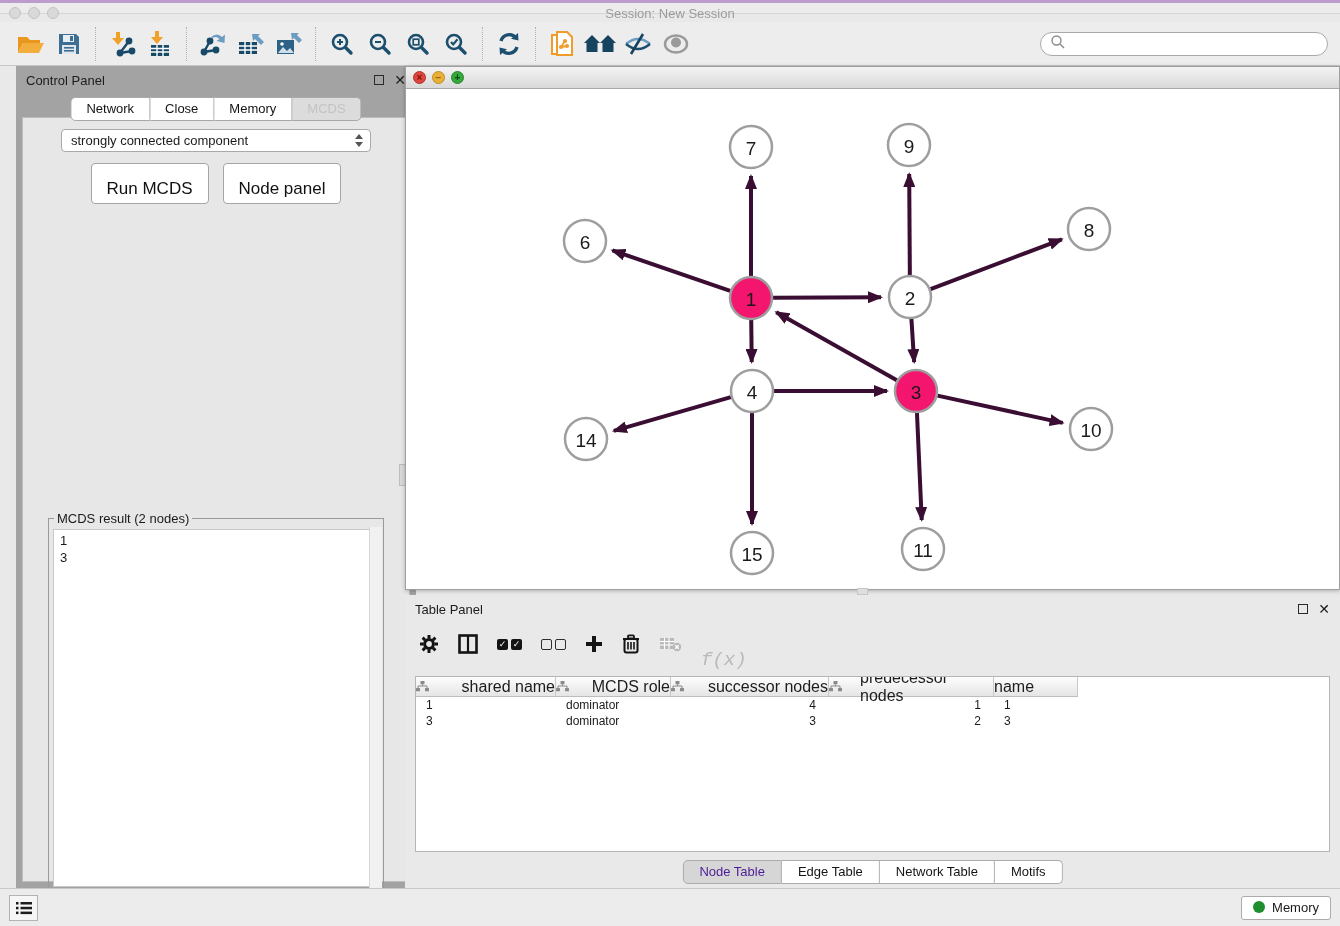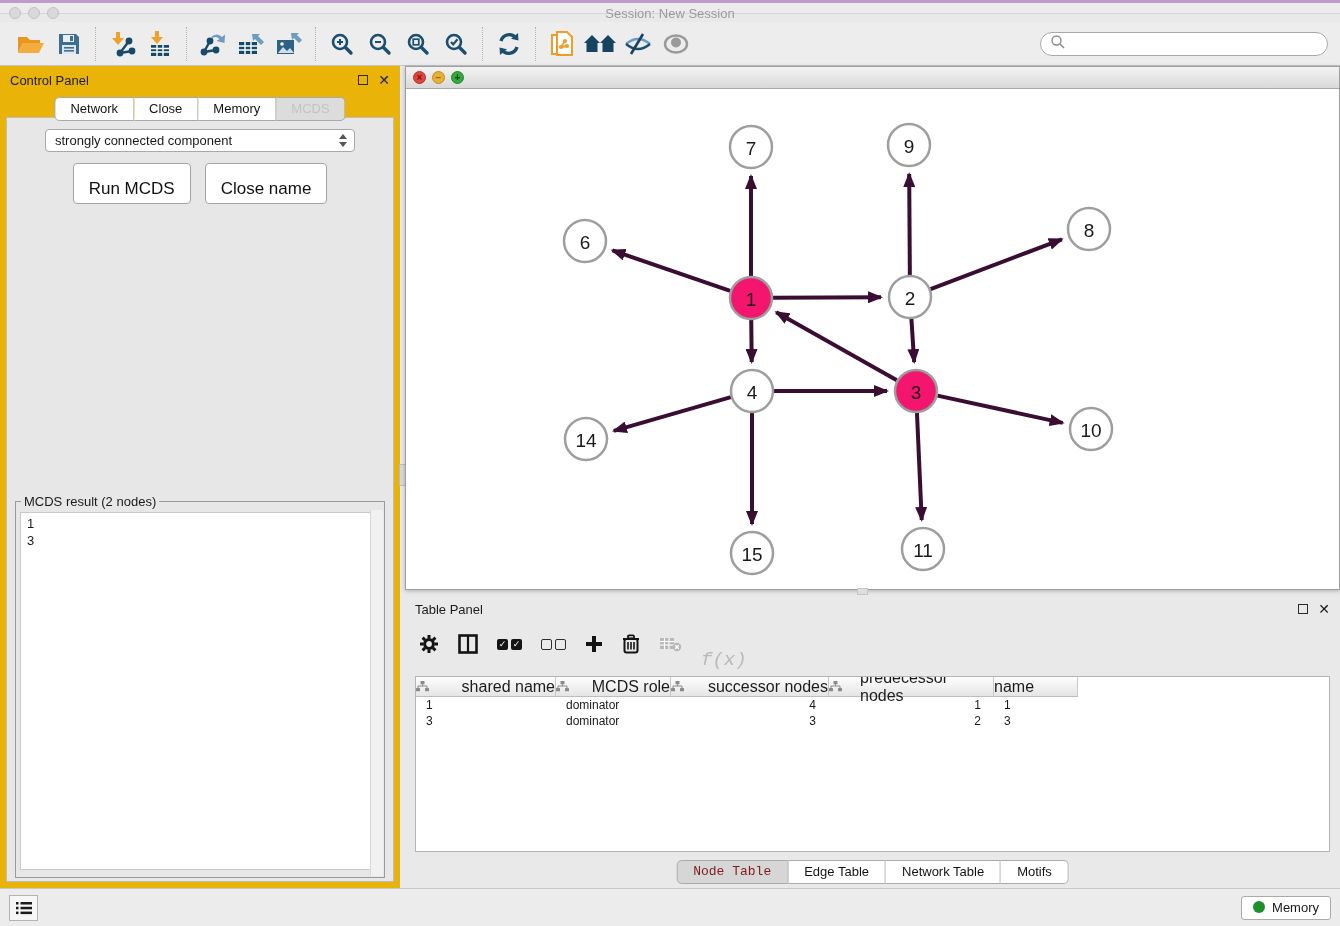--- a/index.html
+++ b/index.html
@@ -15,41 +15,41 @@
   .tl-group{position:absolute;left:9px;top:4px;display:flex;gap:7px;}
   .tl{width:12px;height:12px;border-radius:50%;background:#d9d9d9;border:1px solid #c3c3c3;}
   .win-title{position:absolute;left:0;right:0;top:3px;text-align:center;font-size:13px;color:#9b9b9b;}
   
   .toolbar{position:absolute;left:0;top:22px;width:1340px;height:44px;background:#ededed;border-bottom:1px solid #c6c6c6;display:flex;align-items:center;padding:0 12px;}
   .tool{width:38px;height:36px;display:flex;align-items:center;justify-content:center;flex:0 0 auto;}
   .tsep{width:1px;height:34px;border-left:1px dotted #b3b3b3;margin:0 7px;flex:0 0 auto;}
   .searchbox{margin-left:auto;width:288px;height:24px;background:#fff;border:1px solid #a9a9a9;border-radius:13px;display:flex;align-items:center;padding:0 9px;gap:5px;}
   .searchbox input{border:none;outline:none;flex:1;font-size:13px;background:transparent;font-family:inherit;}
   
-  .control-panel{position:absolute;left:0;top:66px;width:400px;height:822px;background:#eab308;}
+  .control-panel{position:absolute;left:16px;top:66px;width:400px;height:822px;background:#a3a3a3;}
   .panel-header{height:28px;display:flex;align-items:center;padding:0 10px;}
   .panel-title{font-size:13px;color:#1c1c1c;}
   .panel-header-icons{margin-left:auto;display:flex;align-items:center;gap:10px;}
   .float-icon{width:10px;height:10px;border:1.6px solid #2b2b2b;display:inline-block;}
   .close-icon{font-size:14px;font-weight:bold;color:#1b1b1b;line-height:10px;}
   .cp-tabs{position:absolute;top:31px;left:50%;transform:translateX(-50%);display:flex;z-index:2;}
   .cp-tab{padding:3px 15px 4px;font-size:13px;background:#fff;border:1px solid #a8a8a8;border-left:none;color:#141414;white-space:nowrap;}
   .cp-tab:first-child{border-left:1px solid #a8a8a8;border-radius:5px 0 0 5px;}
   .cp-tab:last-child{border-radius:0 5px 5px 0;}
   .cp-tab.active{background:#dcdcdc;color:#c3c3c3;}
   .cp-body{position:absolute;left:6px;right:6px;top:51px;height:765px;background:#e7e7e7;border:1px solid #bdbdbd;}
   .opt-label{margin-top:26px;text-align:center;font-size:13px;}
   .select{margin:11px auto 0;width:310px;height:23px;background:#fff;border:1px solid #a9a9a9;border-radius:4px;display:flex;align-items:center;padding:0 4px 0 9px;font-size:13px;}
   .updown{margin-left:auto;display:flex;flex-direction:column;gap:3px;padding-right:3px;}
   .updown i{display:block;width:0;height:0;border-left:4px solid transparent;border-right:4px solid transparent;}
   .updown .up{border-bottom:5px solid #555;}
   .updown .dn{border-top:5px solid #555;}
   .btn-row{display:flex;justify-content:center;gap:14px;margin-top:11px;}
   .btn{background:#fff;border:1px solid #a5a5a5;border-radius:4px;padding:15px 15px 4px;font-size:17px;color:#111;}
-  fieldset.result{position:absolute;left:8px;right:8px;top:376px;height:384px;border:1px solid #9a9a9a;margin:0;padding:3px 4px 7px;background:transparent;}
+  fieldset.result{position:absolute;left:8px;right:8px;top:376px;height:384px;border:1px solid #9a9a9a;margin:17px;padding:3px 4px 7px;background:transparent;}
   fieldset.result legend{font-size:13px;padding:0 3px;margin-left:1px;}
   .result-area{position:relative;width:100%;height:100%;background:#fff;border:1px solid #c9c9c9;font-size:13px;padding:2px 20px 2px 6px;white-space:pre;overflow:hidden;line-height:17px;}
   .result-scroll{position:absolute;top:1px;bottom:1px;right:1px;width:13px;background:#f1f1f1;border-left:1px solid #d8d8d8;}
   
   .v-handle{position:absolute;left:399px;top:464px;width:7px;height:22px;background:#d8d8d8;border:1px solid #bcbcbc;}
   .h-handle{position:absolute;left:857px;top:588px;width:11px;height:7px;background:#dedede;border:1px solid #c6c6c6;}
   
   .net-window{position:absolute;left:405px;top:66px;width:935px;height:524px;background:#fff;border:1px solid #9f9f9f;box-shadow:0 1px 4px rgba(0,0,0,.25);}
   .net-titlebar{position:relative;height:22px;background:linear-gradient(#f3f3f3,#d9d9d9);border-bottom:1px solid #a8a8a8;display:flex;align-items:center;padding:0 7px;}
   .light{width:13px;height:13px;border-radius:50%;margin-right:6px;display:flex;align-items:center;justify-content:center;font-size:10px;font-weight:bold;line-height:1;}
@@ -71,21 +71,21 @@
   .tp-thead{display:flex;height:20px;}
   .tp-th{background:linear-gradient(#fdfdfd,#e5e5e5);border-bottom:1px solid #bdbdbd;border-right:1px solid #c8c8c8;display:flex;align-items:center;justify-content:space-between;gap:18px;font-size:16px;color:#1c1c1c;}
   .tp-row{display:flex;height:16px;align-items:center;font-size:12px;}
   .tp-td{overflow:hidden;white-space:nowrap;}
   .tp-td.left{padding-left:10px;text-align:left;}
   .tp-td.right{padding-right:13px;text-align:right;}
   .tp-tabs{position:absolute;bottom:4px;left:50%;transform:translateX(-50%);display:flex;}
   .tp-tab{padding:3px 16px 4px;font-size:13px;background:#fff;border:1px solid #ababab;border-left:none;color:#141414;white-space:nowrap;}
   .tp-tab:first-child{border-left:1px solid #ababab;border-radius:5px 0 0 5px;}
   .tp-tab:last-child{border-radius:0 5px 5px 0;}
-  .tp-tab.active{background:#d6d6d6;color:#7f1d1d;font-family:Liberation Mono, monospace;}
+  .tp-tab.active{background:#d6d6d6;color:#4c1d95;}
   
   .statusbar{position:absolute;left:0;top:888px;width:1340px;height:38px;background:#ececec;border-top:1px solid #c9c9c9;display:flex;align-items:center;padding:0 9px;}
   .list-btn{width:29px;height:26px;background:#f6f6f6;border:1px solid #b3b3b3;display:flex;align-items:center;justify-content:center;}
   .memory-btn{margin-left:auto;display:flex;align-items:center;gap:7px;background:#fff;border:1px solid #ababab;border-radius:3px;padding:3px 11px 4px;font-size:13px;}
   .mem-dot{width:12px;height:12px;border-radius:50%;background:#1f8e2d;}
 </style>
 </head>
 <body>
 
 <div class="titlebar">
@@ -264,21 +264,21 @@
   <div class="cp-body">
     <div class="select">
       <span>strongly connected component</span>
       <span class="updown">
           <i class="up"></i>
           <i class="dn"></i>
         </span>
     </div>
     <div class="btn-row">
       <button class="btn">Run MCDS</button>
-      <button class="btn">Close name</button>
+      <button class="btn">Node panel</button>
     </div>
     <fieldset class="result">
       <legend>MCDS result (2 nodes)</legend>
       <div class="result-area" id="mcds-result-text">1
 3</div>
       <div class="result-scroll"></div>
     </fieldset>
   </div>
 </div>
 

